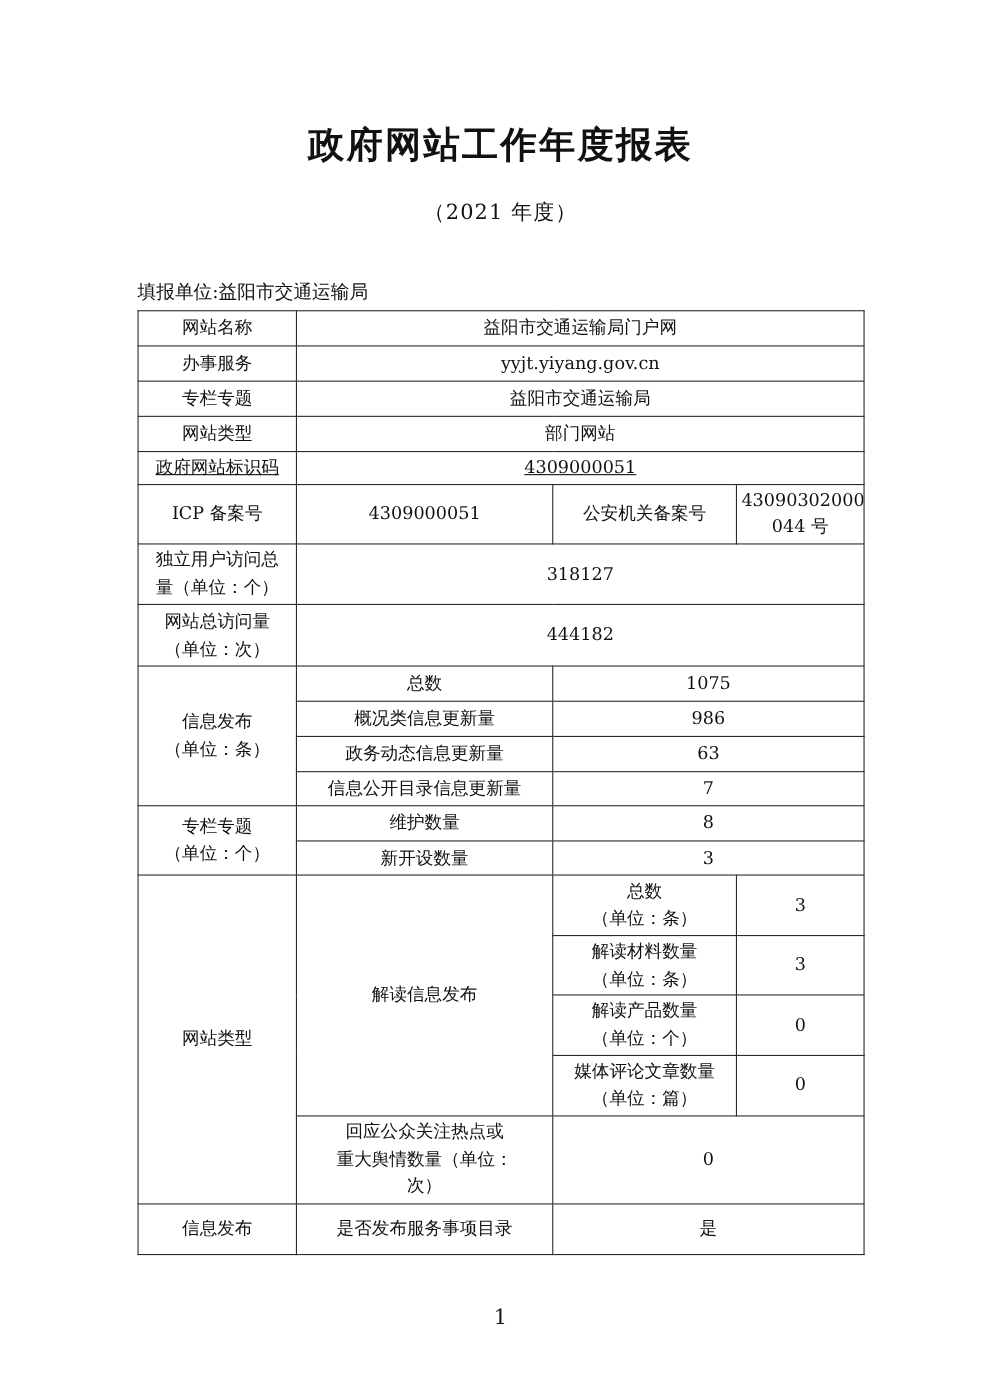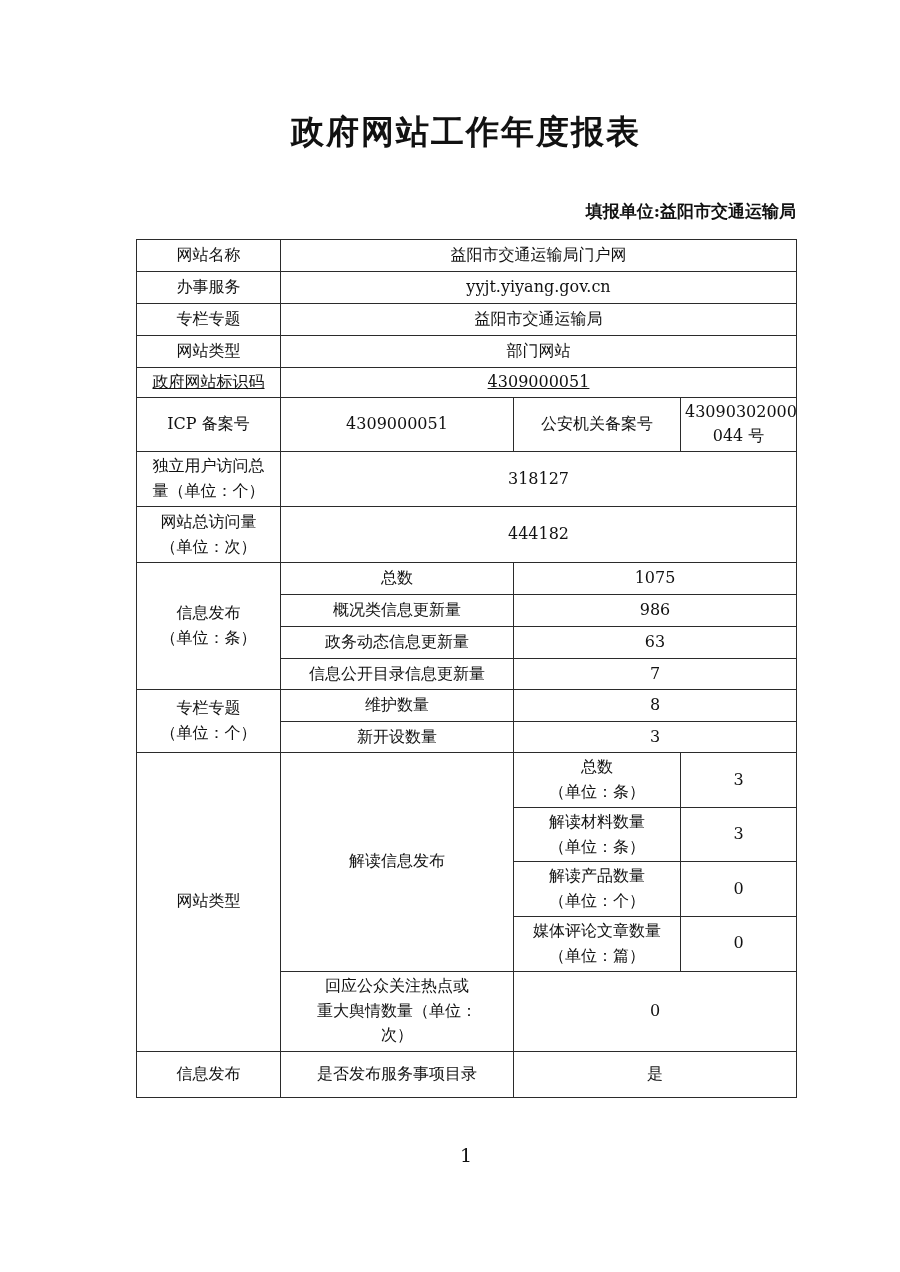--- a/index.html
+++ b/index.html
@@ -4,43 +4,43 @@
 <style>
   html,body{margin:0;padding:0;}
   body{
     width:900px;height:1272px;
     background:#ffffff;
     color:#111;
     font-family:"DejaVu Serif","Liberation Serif",serif;
     position:relative;
     overflow:hidden;
   }
-  .doc{width:660px;margin:0 auto;position:relative;left:16px;}
+  .doc{width:660px;margin:0 auto;position:relative;left:5px;}
   .title{
     padding-top:112px;
     text-align:center;
     font-size:33px;
     font-weight:bold;
     letter-spacing:2px;
     line-height:1.2;
   }
   .subtitle{
     margin-top:28px;
     text-align:center;
     font-size:19px;
     letter-spacing:1px;
   }
   .report-unit{
     margin-top:48px;
     font-size:17px;
-    font-weight:bold;
-    text-align:right;
+    font-weight:normal;
+    text-align:left;
   }
   table.report{
-    margin-top:16px;
+    margin-top:5px;
     border-collapse:collapse;
     table-layout:fixed;
     width:660px;
     padding-left:31px;
   }
   table.report td{
     border:1px solid #2b2b2b;
     text-align:center;
     vertical-align:middle;
     font-size:16px;
@@ -58,20 +58,21 @@
     text-align:center;
     font-size:19px;
   }
 </style>
 </head>
 <body>
 
 <div class="doc">
 
   <div class="title">政府网站工作年度报表</div>
+  <div class="subtitle">（2021 年度）</div>
   <div class="report-unit">填报单位:益阳市交通运输局</div>
 
   <table class="report">
     <colgroup>
       <col style="width:144px">
       <col style="width:233px">
       <col style="width:167px">
       <col style="width:116px">
     </colgroup>
     <tbody>

